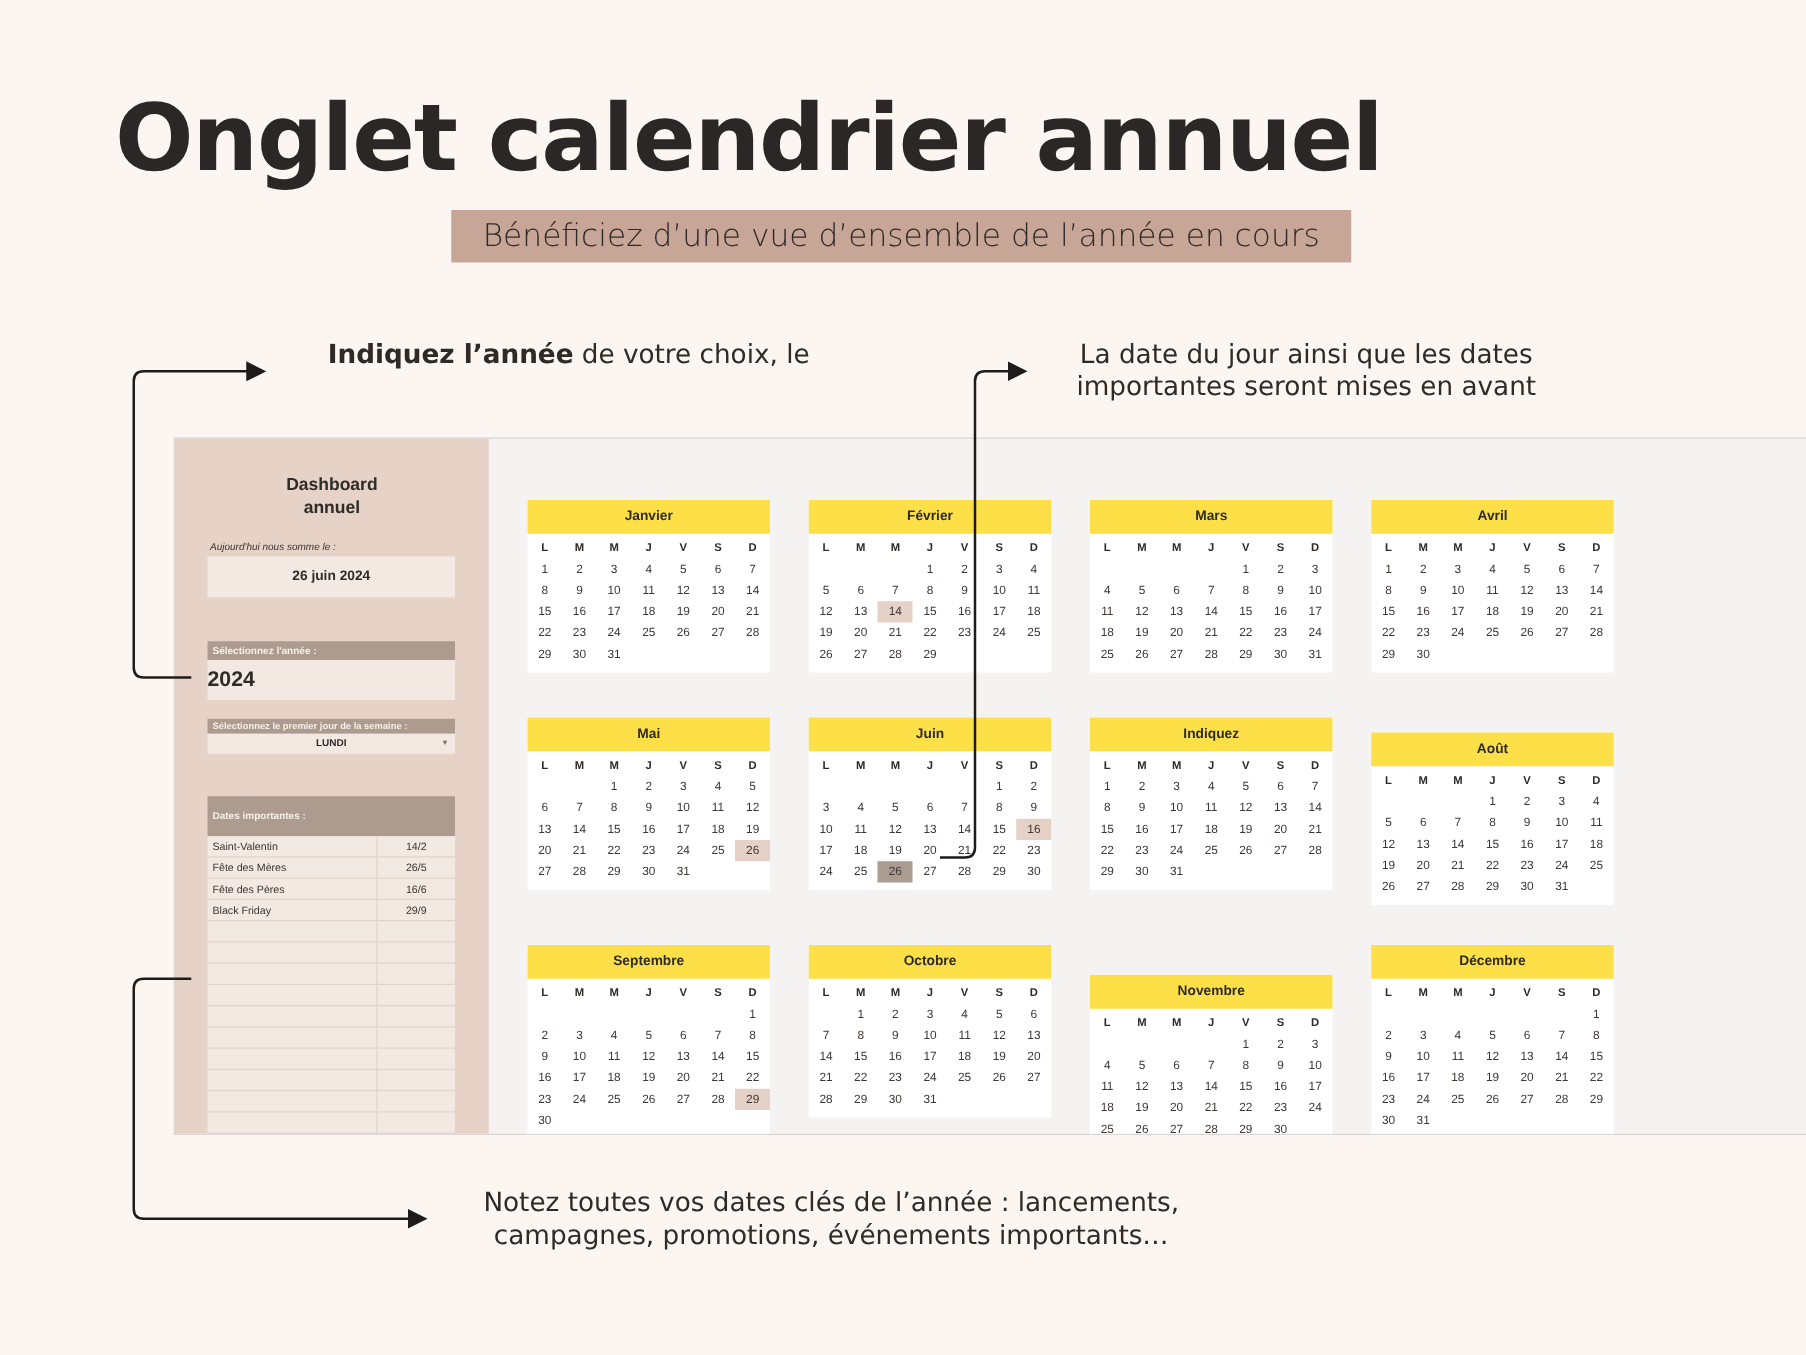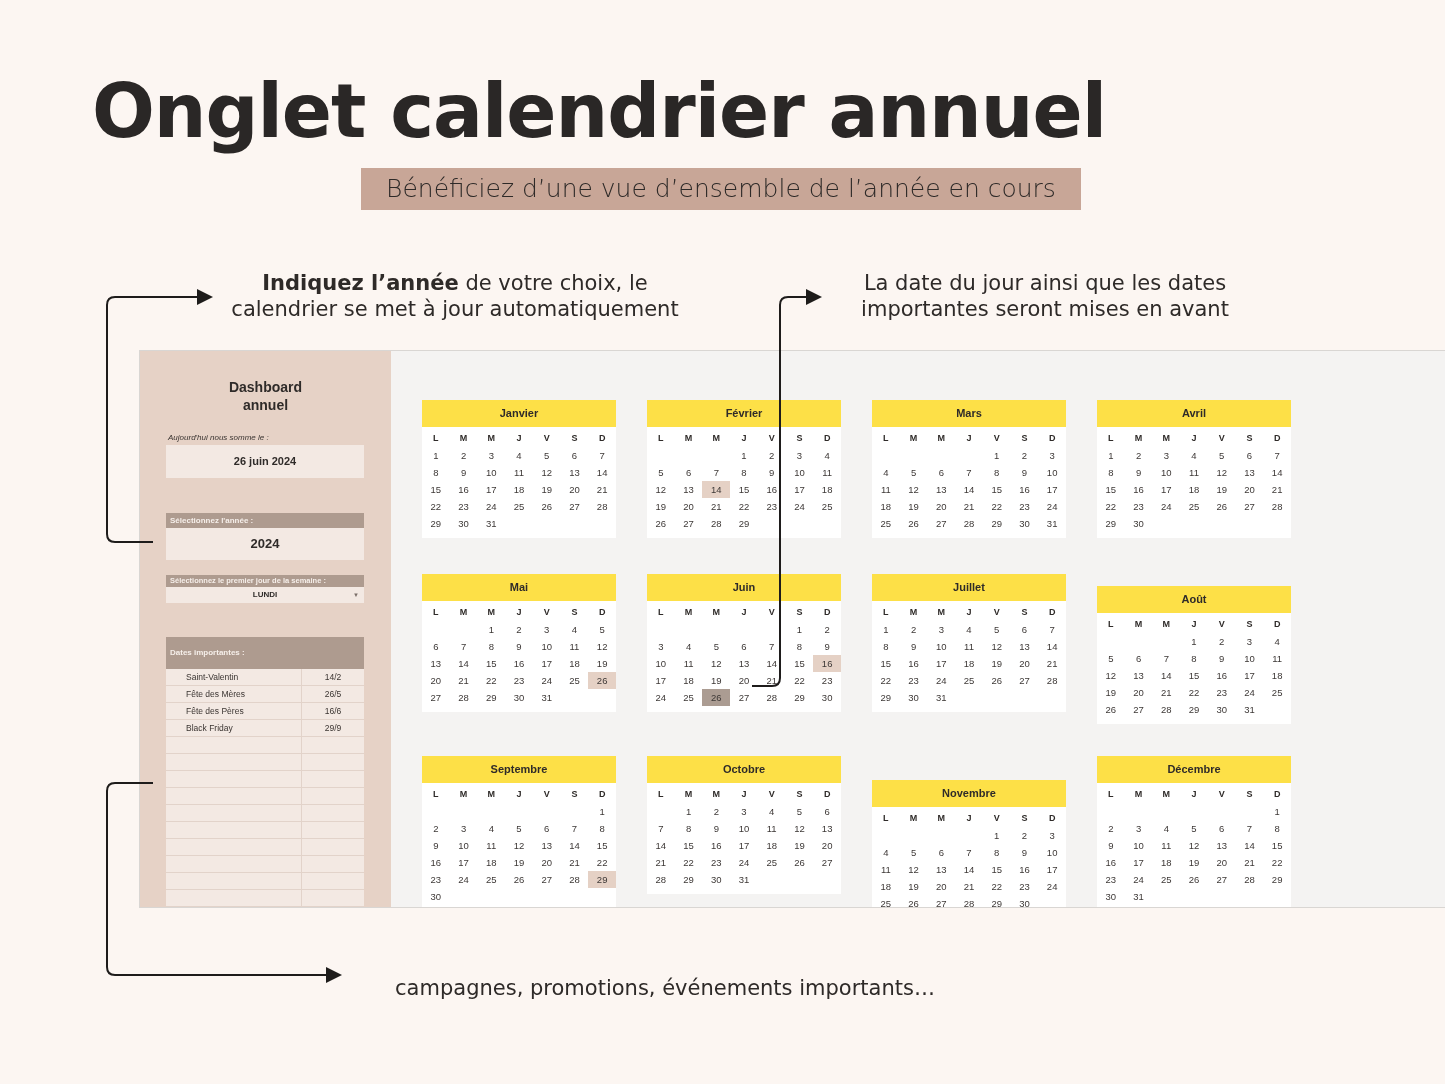--- a/index.html
+++ b/index.html
@@ -46,34 +46,34 @@
     position: absolute; left: 26px; top: 94px; width: 198px; height: 33px;
     background: #f3e9e3; text-align: center; line-height: 33px; font-size: 11px; font-weight: bold; color: #2f2b29;
   }
   .sb-header {
     position: absolute; left: 26px; width: 198px; background: #ae9b8f; color: #f6efea;
     font-size: 8px; font-weight: bold; padding-left: 4px;
   }
   .sb-year-h { top: 162px; height: 15px; line-height: 15px; }
   .sb-year {
     position: absolute; left: 26px; top: 177px; width: 198px; height: 32px; background: #f3e9e3;
-    text-align: center; line-height: 32px; font-size: 13px; font-weight: bold; color: #2f2b29;
+    text-align: left; line-height: 32px; font-size: 17px; font-weight: bold; color: #2f2b29;
   }
   .sb-week-h { top: 224px; height: 12px; line-height: 12px; font-size: 7.5px; }
   .sb-week {
     position: absolute; left: 26px; top: 236px; width: 198px; height: 16px; background: #f3e9e3;
     text-align: center; line-height: 16px; font-size: 8px; font-weight: bold; color: #2f2b29;
   }
   .sb-week .caret { position: absolute; right: 5px; top: 0; font-size: 6px; color: #7b6f69; }
   .sb-dates-h { top: 286px; height: 32px; line-height: 32px; font-size: 8px; }
   .sb-dates {
     position: absolute; left: 26px; top: 318px; width: 198px; background: #f3e9e3;
   }
   .sb-row { height: 17px; border-bottom: 1px solid #e2d3ca; display: flex; font-size: 8.5px; color: #3a3431; }
-  .sb-row .n { width: 136px; padding-left: 20px; line-height: 17px; border-right: 1px solid #e2d3ca; }
+  .sb-row .n { width: 136px; padding-left: 4px; line-height: 17px; border-right: 1px solid #e2d3ca; }
   .sb-row .d { flex: 1; text-align: center; line-height: 17px; }
 
   .month {
     position: absolute; width: 194px; background: #ffffff;
   }
   .month-head {
     height: 27px; background: #fde047; text-align: center; line-height: 27px;
     font-size: 11px; font-weight: bold; color: #2f2b29;
   }
   .grid { display: grid; grid-template-columns: repeat(7, 1fr); padding: 3px 0 6px 0; }
@@ -85,28 +85,27 @@
 </head>
 <body>
 
 <div class="title">Onglet calendrier annuel</div>
 <div class="subtitle-box">
   <span>Bénéficiez d’une vue d’ensemble de l’année en cours</span>
 </div>
 
 <div class="annot annot-1">
   <b>Indiquez l’année</b><span> de votre choix, le</span><br>
-  <span>calendrier se met à jour automatiquement</span>
 </div>
 <div class="annot annot-2">
   <span>La date du jour ainsi que les dates</span><br>
   <span>importantes seront mises en avant</span>
 </div>
 <div class="annot annot-3">
-  <br>
+  <span>Notez toutes vos dates clés de l’année : lancements,</span><br>
   <span>campagnes, promotions, événements importants…</span>
 </div>
 
 <div class="app">
   <div class="sidebar">
     <div class="sb-title">
       <span>Dashboard</span><br>
       <span>annuel</span>
     </div>
     <div class="sb-label-italic">Aujourd'hui nous somme le :</div>
@@ -445,21 +444,21 @@
           <div class="c">24</div>
           <div class="c">25</div>
           <div class="c today">26</div>
           <div class="c">27</div>
           <div class="c">28</div>
           <div class="c">29</div>
           <div class="c">30</div>
         </div>
       </div>
       <div class="month" style="left: 732px; top: 223px;">
-        <div class="month-head">Juillet</div>
+        <div class="month-head">Indiquez</div>
         <div class="grid">
           <div class="wd">L</div>
           <div class="wd">M</div>
           <div class="wd">M</div>
           <div class="wd">J</div>
           <div class="wd">V</div>
           <div class="wd">S</div>
           <div class="wd">D</div>
           <div class="c">1</div>
           <div class="c">2</div>

